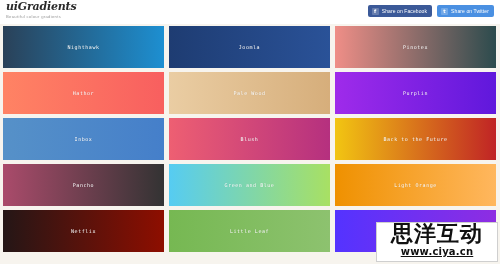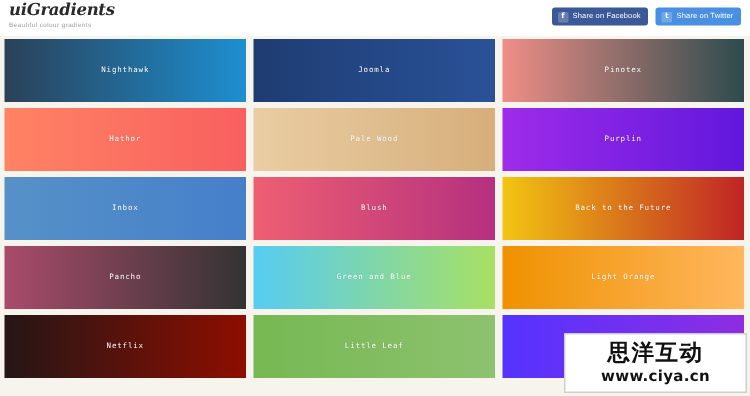--- a/index.html
+++ b/index.html
@@ -139,34 +139,35 @@
     background: #ffffff;
     border: 1px solid #cfcfcf;
     box-sizing: border-box;
     display: flex;
     flex-direction: column;
     align-items: center;
     justify-content: center;
     gap: 1px;
   }
   .wm-cn {
-    font-family: Liberation Serif, serif;
-    font-weight: bold;
-    font-size: 15px;
+    font-family: Liberation Mono, monospace;
+    font-weight: bold;
+    font-size: 22px;
     line-height: 18px;
     color: #111111;
     letter-spacing: 1px;
   }
   .wm-url {
     font-family: "DejaVu Sans", sans-serif;
     font-weight: bold;
     font-size: 10px;
     line-height: 11px;
     color: #111111;
     letter-spacing: 0.2px;
+    text-decoration: underline;
   }
 </style>
 </head>
 <body>
 
 <div class="page">
 
   <div class="header">
 
     <a class="brand">

